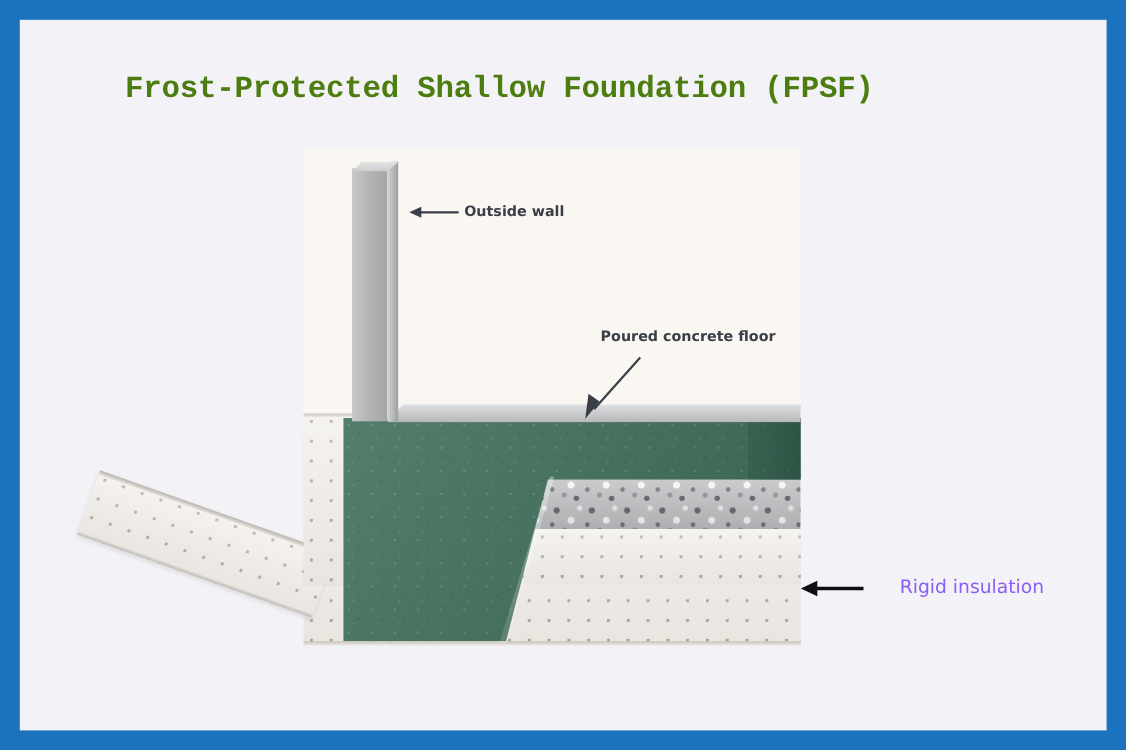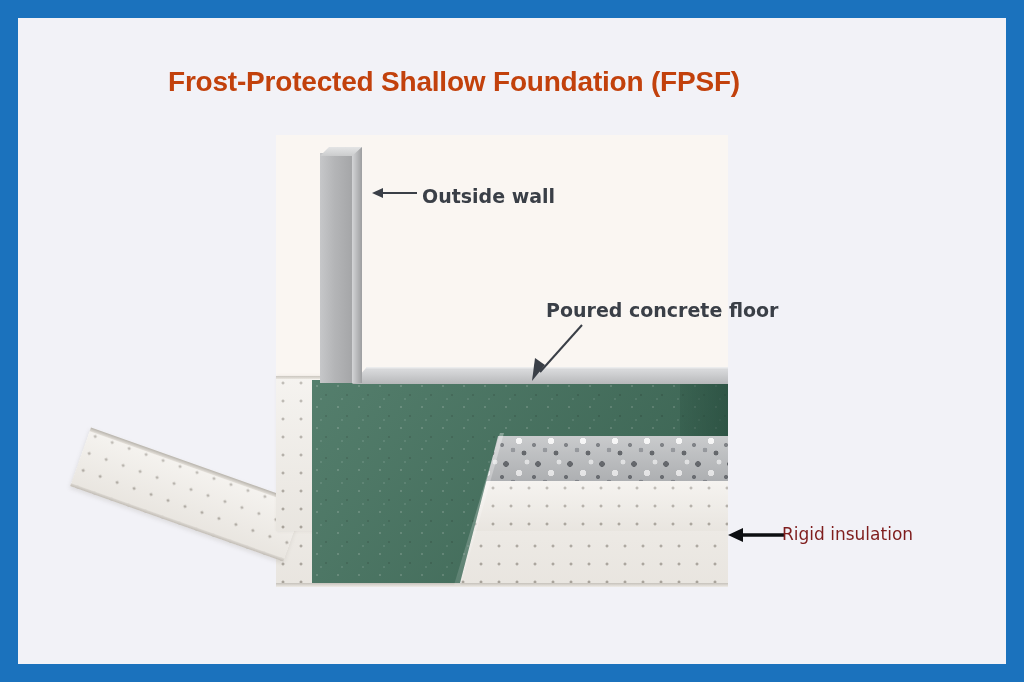--- a/index.html
+++ b/index.html
@@ -31,25 +31,25 @@
     background: #f2f2f7;
   }
 
   
   #diagram-title {
     position: absolute;
     left: 0;
     top: 48px;
     width: 872px;
     text-align: center;
-    font-family: Liberation Sans, sans-serif;
+    font-family: Liberation Mono, monospace;
     font-size: 28px;
     font-weight: bold;
     letter-spacing: -0.2px;
-    color: #c2410c;
+    color: #4d7c0f;
     white-space: nowrap;
   }
 
   
   #illustration {
     position: absolute;
     left: 258px;   
     top: 117px;    
     width: 452px;  
     height: 435px; 
@@ -99,29 +99,30 @@
       radial-gradient(circle at 5px 6px, rgba(255,255,255,0.16) 0.9px, rgba(255,255,255,0) 1.3px),
       radial-gradient(circle at 14px 15px, rgba(0,0,0,0.13) 0.9px, rgba(0,0,0,0) 1.3px),
       radial-gradient(circle at 9px 19px, rgba(255,255,255,0.10) 0.8px, rgba(255,255,255,0) 1.2px);
     background-size: 21px 21px, 21px 21px, 21px 21px;
   }
 
   
   .annot-label {
     position: absolute;
     font-family: "DejaVu Sans", sans-serif;
-    font-size: 19px;
+    font-size: 13px;
     font-weight: bold;
     color: #3a3f47;
     white-space: nowrap;
   }
   #label-rigid-insulation {
-    color: #7f1d1d;
+    color: #8b5cf6;
     font-weight: normal;
     font-size: 17px;
+    margin-left: 36px;
   }
   .annot-svg {
     position: absolute;
     overflow: visible;
     pointer-events: none;
   }
 </style>
 </head>
 <body>
 

